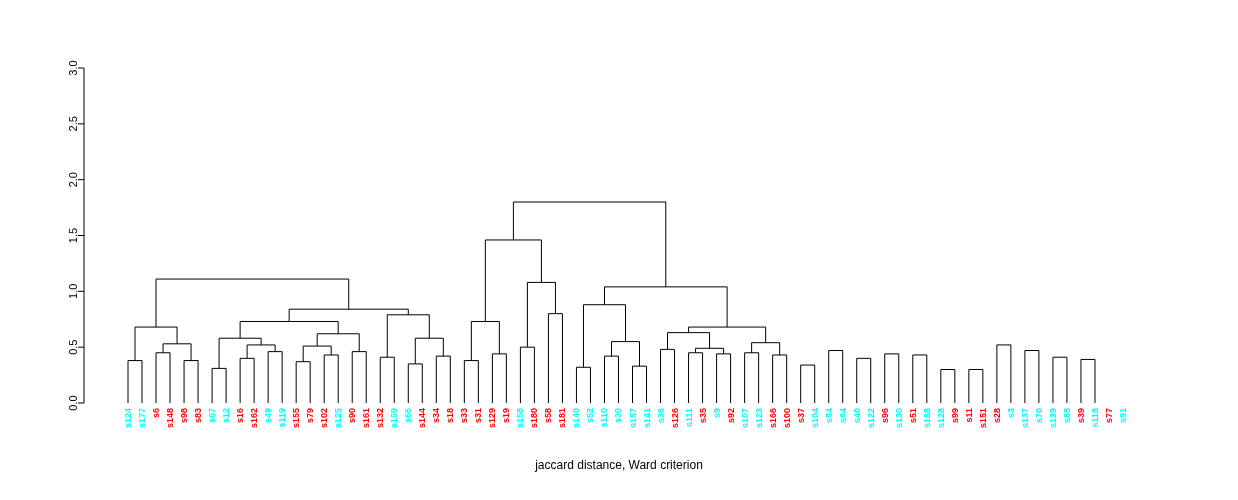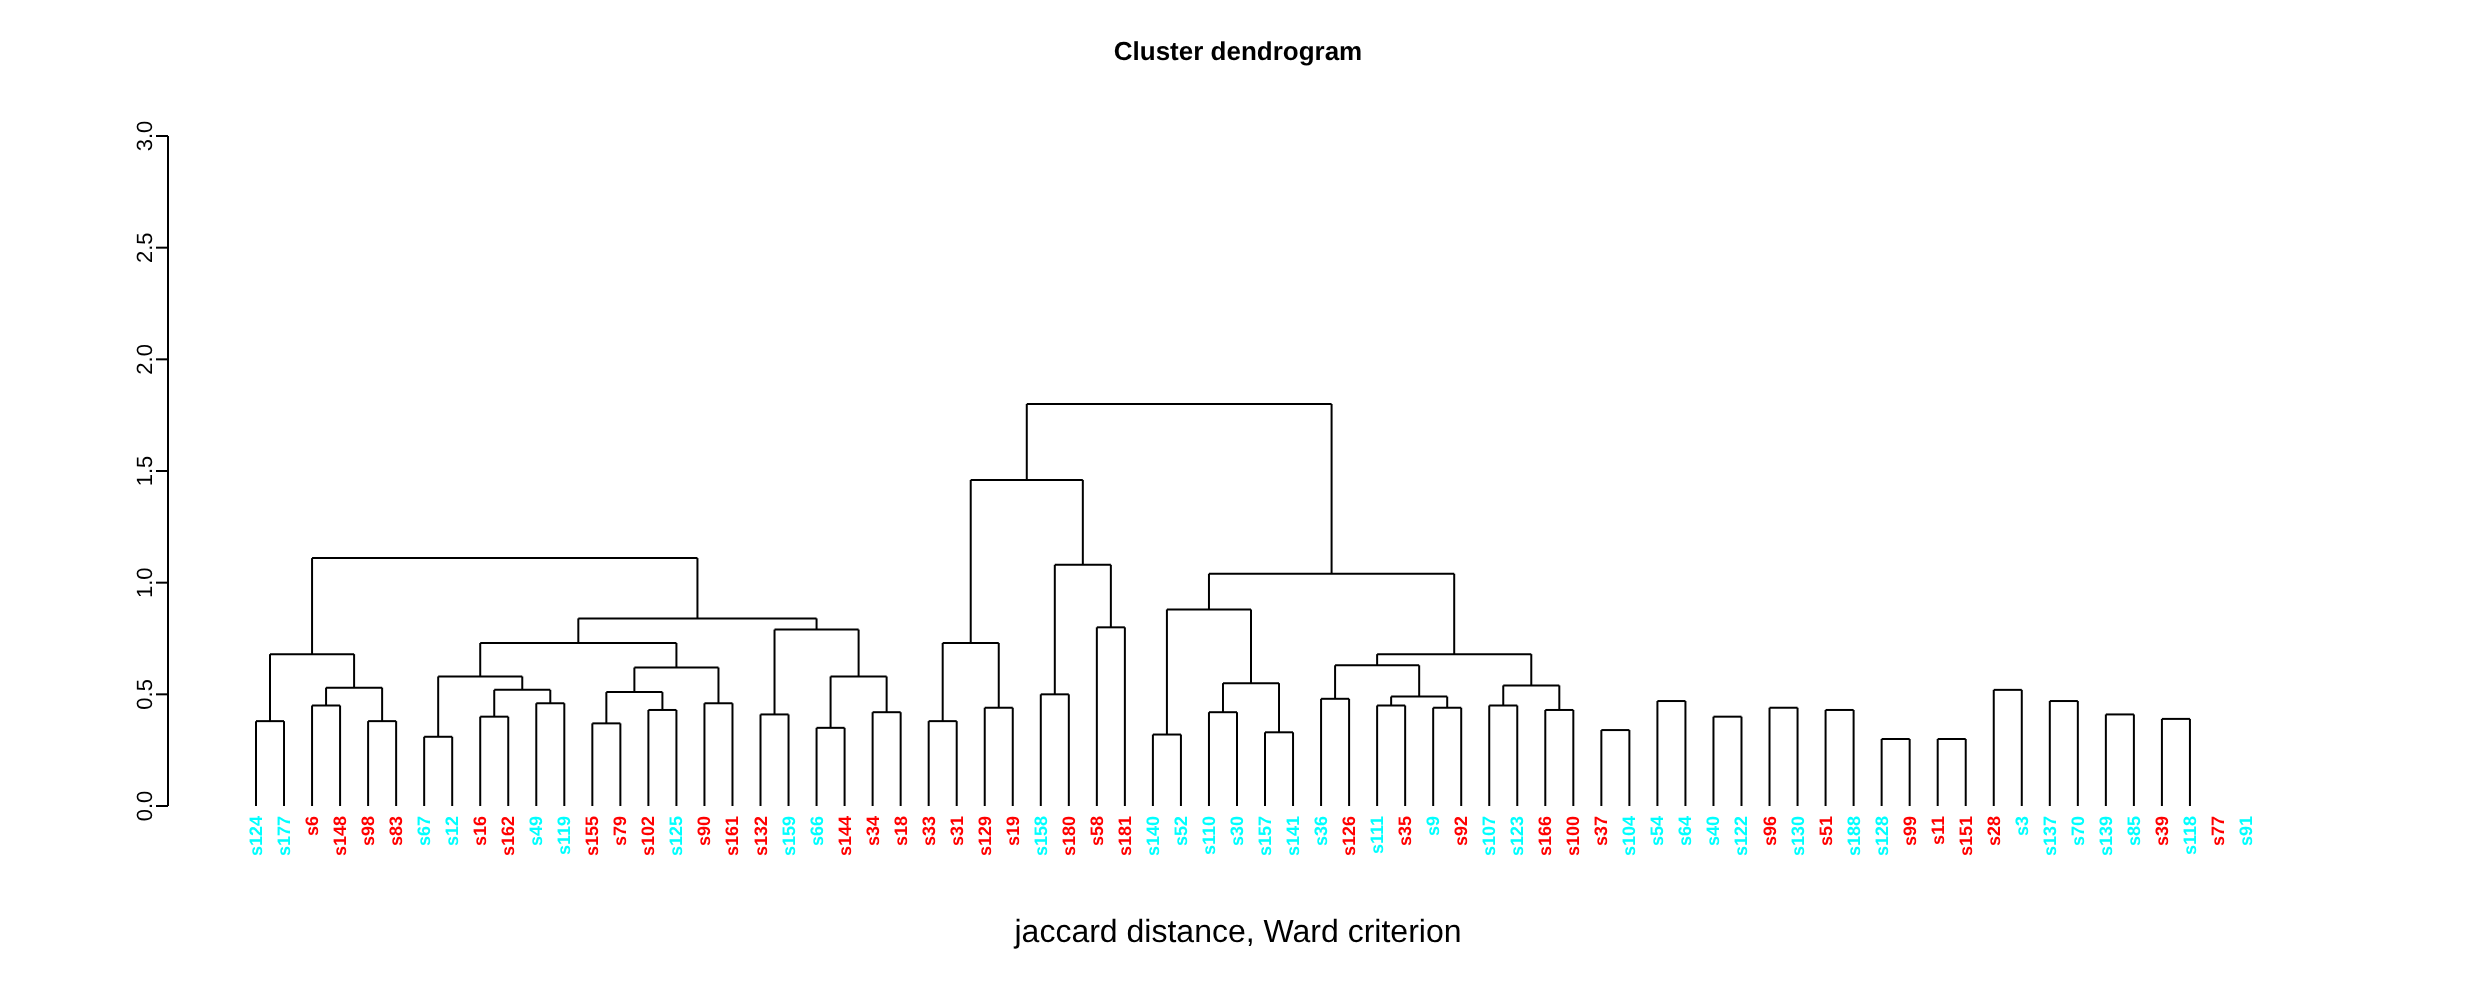--- a/index.html
+++ b/index.html
@@ -28,21 +28,21 @@
     font-weight: bold;
     color: #000000;
     letter-spacing: 0px;
   }
   .xlab {
     position: absolute;
     top: 458px;
     left: 0;
     width: 1238px;
     text-align: center;
-    font-size: 16px;
+    font-size: 12px;
     color: #000000;
   }
   svg {
     position: absolute;
     top: 0;
     left: 0;
   }
   .axis-line, .tick-line, .branch {
     stroke: #000000;
     fill: none;
@@ -57,21 +57,20 @@
     font-family: "Liberation Sans", sans-serif;
     font-size: 9px;
     font-weight: bold;
   }
 </style>
 </head>
 <body>
 
 <div id="plot-root">
 
-  <div class="plot-title">Cluster dendrogram</div>
 
   <svg id="dendro-svg" width="1238" height="500" xmlns="http://www.w3.org/2000/svg">
     <g id="axis-group">
         <line x1="84" y1="403" x2="84" y2="68" class="axis-line"></line>
         <line x1="78" y1="403" x2="84" y2="403" class="tick-line"></line>
         <text x="73" y="403" class="tick-label" text-anchor="middle" dominant-baseline="central" transform="rotate(-90,73,403)">0.0</text>
         <line x1="78" y1="347.1666666666667" x2="84" y2="347.1666666666667" class="tick-line"></line>
         <text x="73" y="347.1666666666667" class="tick-label" text-anchor="middle" dominant-baseline="central" transform="rotate(-90,73,347.1666666666667)">0.5</text>
         <line x1="78" y1="291.33333333333337" x2="84" y2="291.33333333333337" class="tick-line"></line>
         <text x="73" y="291.33333333333337" class="tick-label" text-anchor="middle" dominant-baseline="central" transform="rotate(-90,73,291.33333333333337)">1.0</text>

